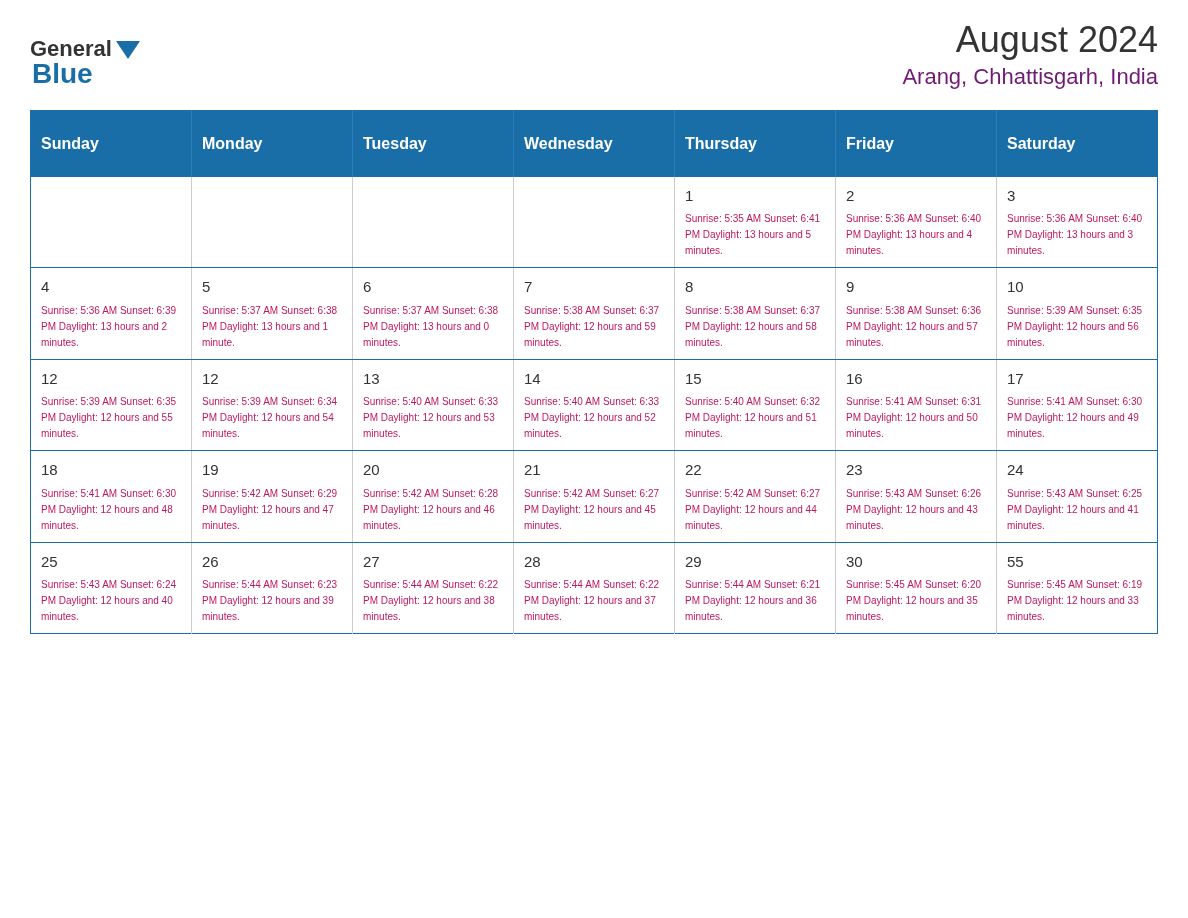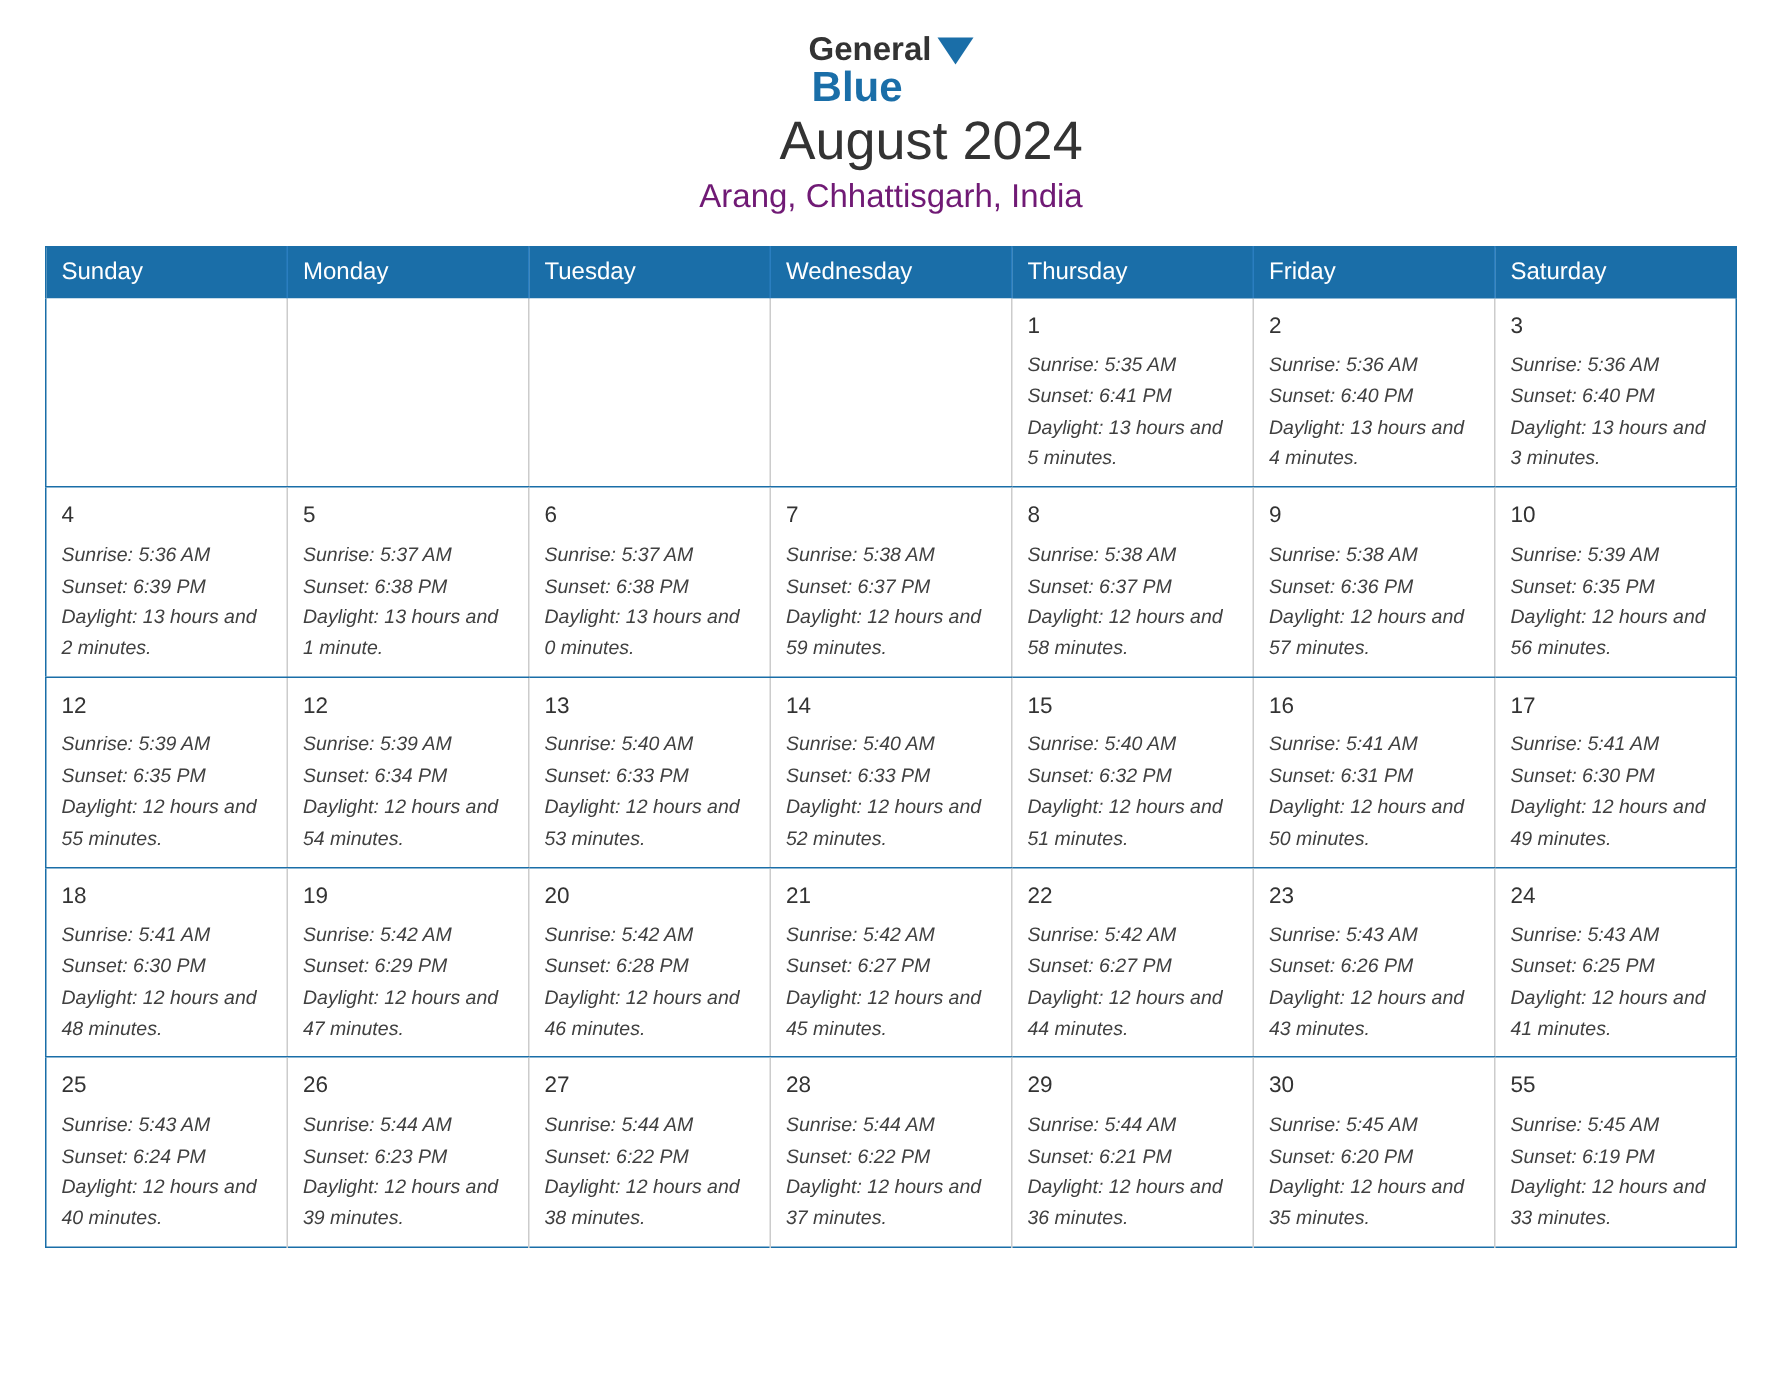--- a/index.html
+++ b/index.html
@@ -7,23 +7,22 @@
       font-family: Arial, sans-serif;
       background: #fff;
       color: #333;
       width: 1188px;
       min-height: 918px;
       padding: 20px 30px;
     }
     .header {
       display: flex;
       justify-content: space-between;
-      align-items: center;
+      align-items: flex-end;
       margin-bottom: 20px;
-      flex-direction: column;
     }
     .logo {
       display: flex;
       flex-direction: column;
       align-items: flex-start;
     }
     .logo-top {
       display: flex;
       align-items: center;
       font-size: 22px;
@@ -61,24 +60,24 @@
       margin-top: 4px;
     }
     .calendar {
       width: 100%;
       border-collapse: collapse;
       border: 1px solid #1a6ea8;
     }
     .calendar th {
       background-color: #1a6ea8;
       color: #fff;
-      padding: 8px 10px;
+      padding: 24px 10px;
       text-align: left;
       font-size: 16px;
-      font-weight: normal;
+      font-weight: bold;
       border-right: 1px solid #2a7ec0;
     }
     .calendar th:last-child {
       border-right: none;
     }
     .calendar td {
       vertical-align: top;
       padding: 8px 10px;
       border-right: 1px solid #ccc;
       border-bottom: 1px solid #1a6ea8;
@@ -93,24 +92,23 @@
     .calendar tr:last-child td {
       border-bottom: none;
     }
     .day-number {
       font-size: 15px;
       font-weight: normal;
       margin-bottom: 4px;
       display: block;
     }
     .day-info {
-      font-size: 13px;
-      color: #404040;
+      font-size: 10px;
+      color: #be185d;
       line-height: 1.6;
-      font-style: italic;
     }
     .empty-cell {
       background: #fff;
     }
   </style>
 </head>
 <body>
 
 <div class="header">
   <div class="logo">

